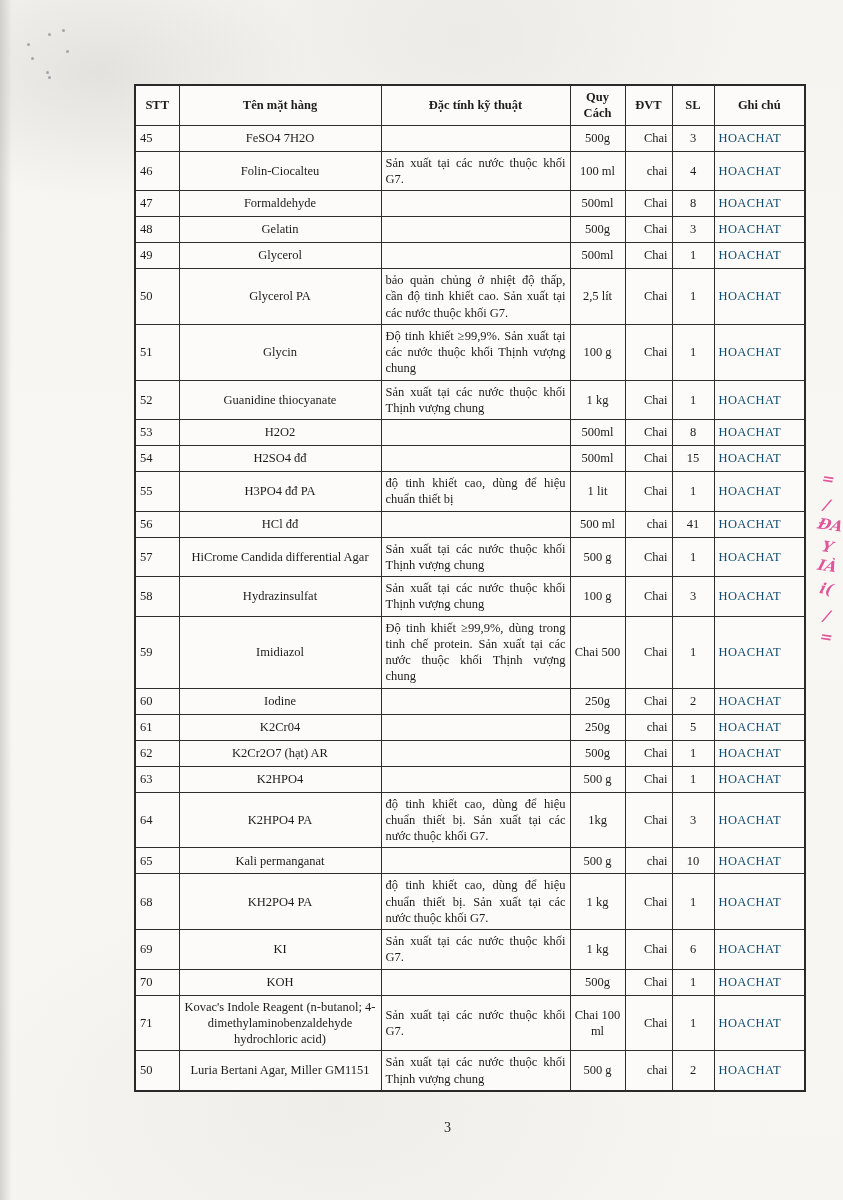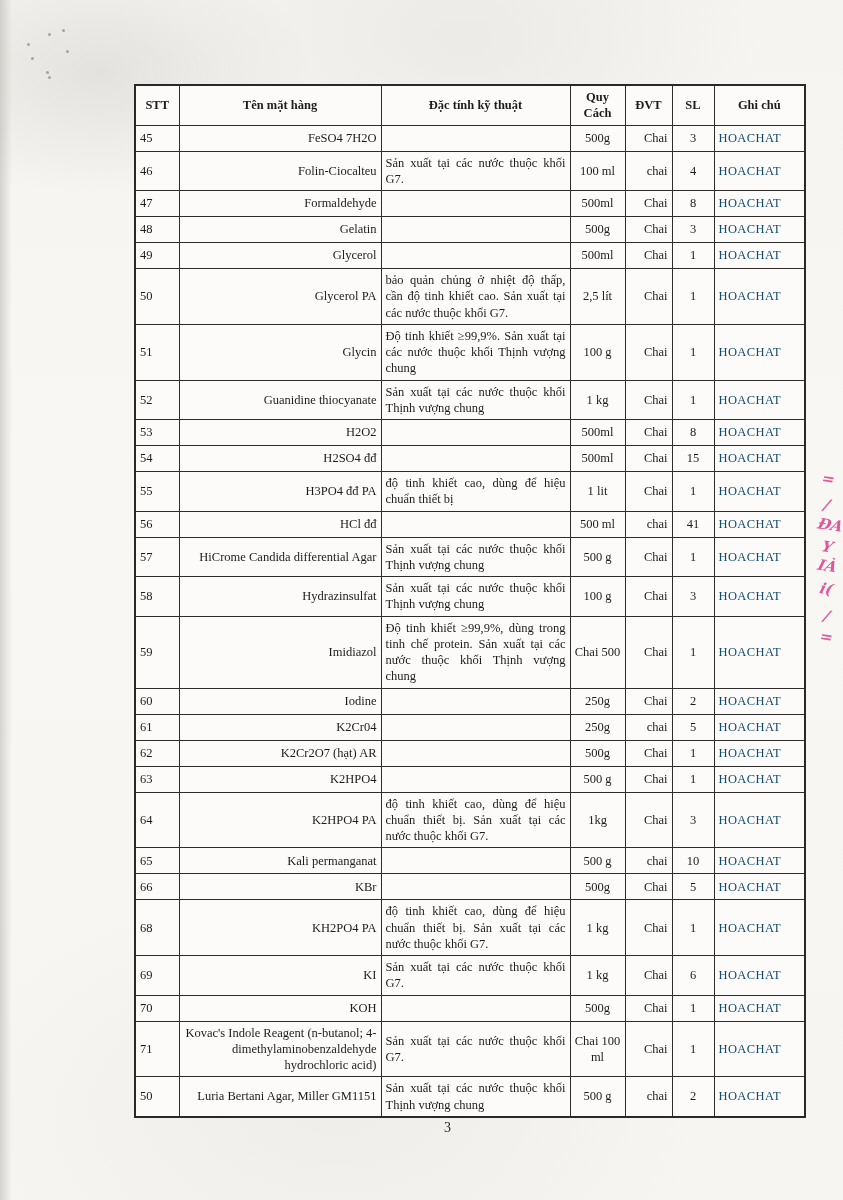--- a/index.html
+++ b/index.html
@@ -38,21 +38,21 @@
     vertical-align:middle;
     font-size:12.5px;
     line-height:1.3;
     overflow:hidden;
   }
   table.doc-table{border:2px solid #2a2927;}
   thead th{
     font-weight:bold;font-size:13px;text-align:center;padding:4px 2px;
   }
   td.c-stt{text-align:left;}
-  td.c-name{text-align:right;padding-left:7px;font-size:13px;}
+  td.c-name{text-align:center;padding-left:7px;font-size:13px;}
   td.c-spec{text-align:justify;padding:2px 6px;}
   td.c-qty{text-align:center;}
   td.c-unit{text-align:right;}
   td.c-sl{text-align:center;}
   td.c-note{
     text-align:left;font-size:15px;letter-spacing:.4px;color:#0c4a6e;
   }
   tr.single td{height:19px;}
   
   .handwriting{position:absolute;left:0;top:0;width:843px;height:1200px;pointer-events:none;}
@@ -292,29 +292,20 @@
         </tr>
         <tr class="single">
           <td class="c-stt">65</td>
           <td class="c-name">Kali permanganat</td>
           <td class="c-spec"></td>
           <td class="c-qty">500 g</td>
           <td class="c-unit">chai</td>
           <td class="c-sl">10</td>
           <td class="c-note">HOACHAT</td>
         </tr>
-        <tr class="single">
-          <td class="c-stt">66</td>
-          <td class="c-name">KBr</td>
-          <td class="c-spec"></td>
-          <td class="c-qty">500g</td>
-          <td class="c-unit">Chai</td>
-          <td class="c-sl">5</td>
-          <td class="c-note">HOACHAT</td>
-        </tr>
         <tr>
           <td class="c-stt">68</td>
           <td class="c-name">KH2PO4 PA</td>
           <td class="c-spec">độ tinh khiết cao, dùng để hiệu chuẩn thiết bị. Sản xuất tại các nước thuộc khối G7.</td>
           <td class="c-qty">1 kg</td>
           <td class="c-unit">Chai</td>
           <td class="c-sl">1</td>
           <td class="c-note">HOACHAT</td>
         </tr>
         <tr>

